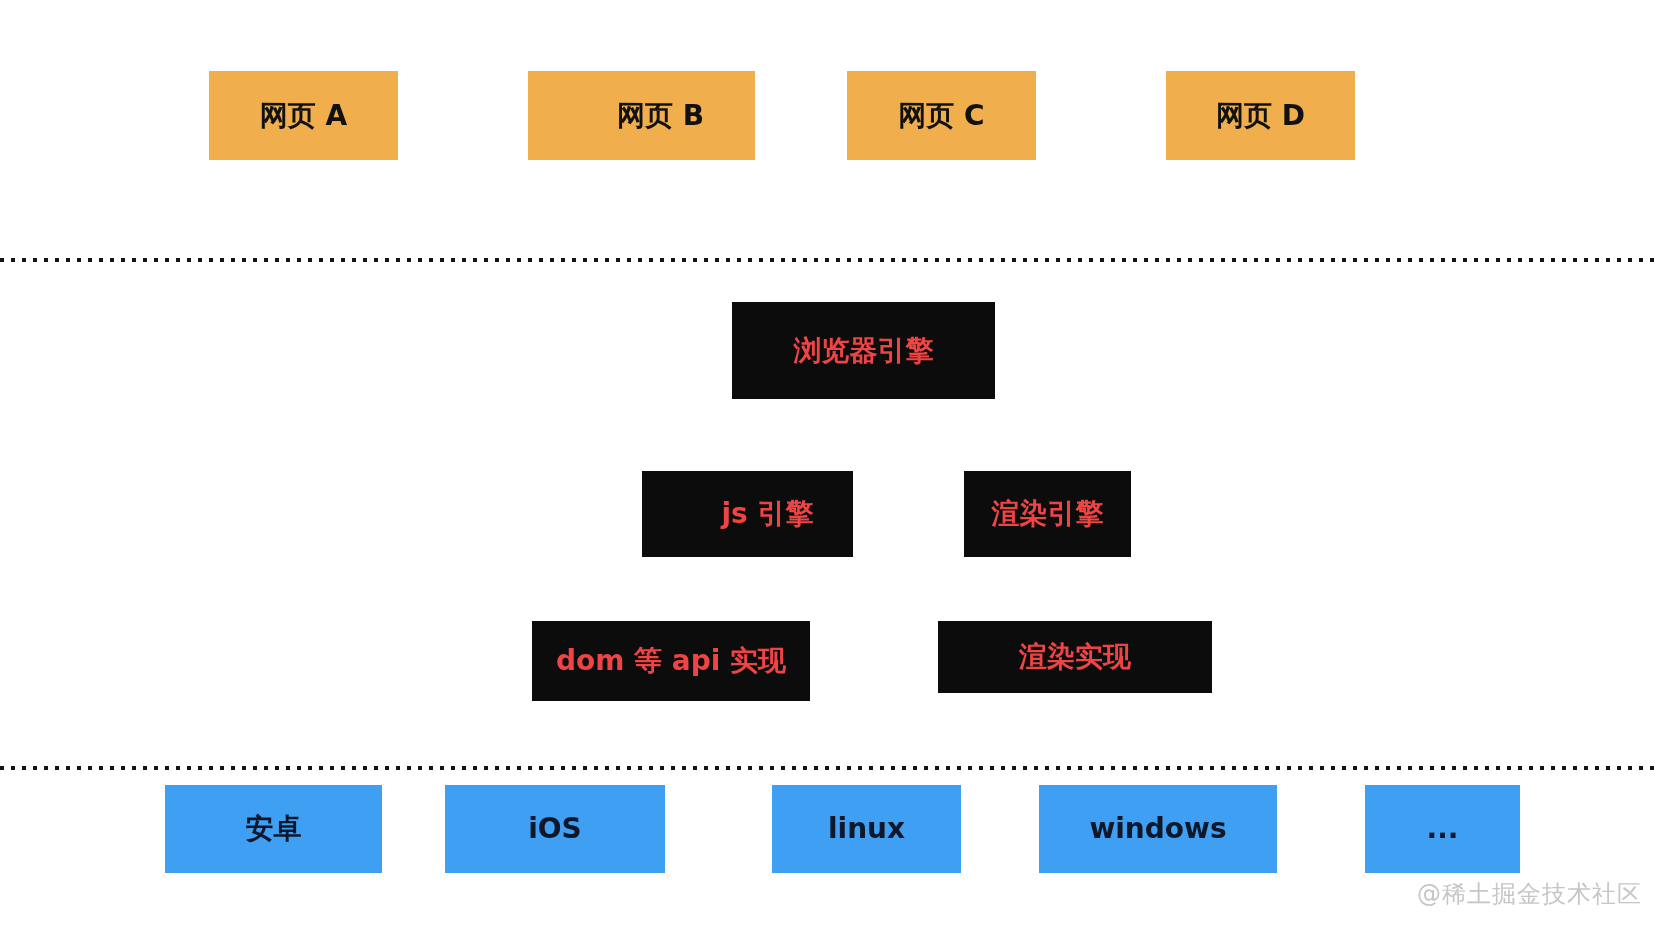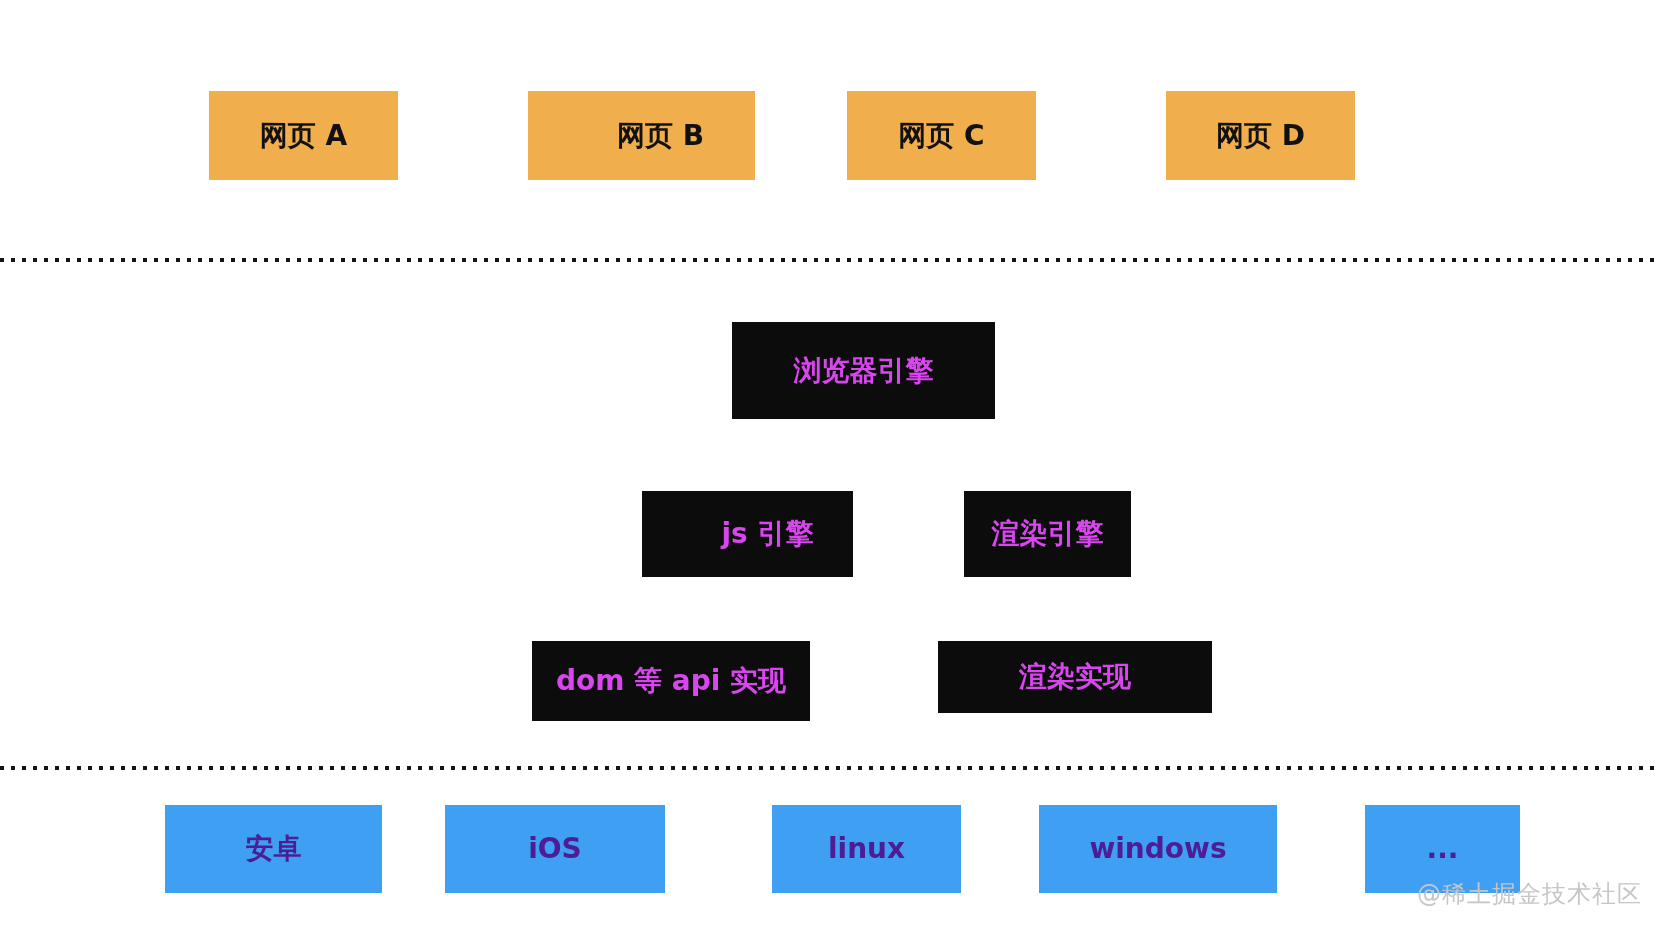--- a/index.html
+++ b/index.html
@@ -17,37 +17,36 @@
   }
   .box {
     position: absolute;
     display: flex;
     align-items: center;
     justify-content: center;
     font-weight: 700;
     font-size: 28px;
     line-height: 1;
     white-space: nowrap;
-    margin-top: 20px;
   }
   .box-webpage {
     background: var(--webpage-box, #F0AE4C);
     color: #111111;
     width: 189px;
     height: 89px;
     top: 71px;
   }
   .box-engine {
     background: var(--engine-box, #0C0C0C);
-    color: #d946ef;
+    color: #ef4444;
     justify-content: center;
   }
   .box-platform {
     background: var(--platform-box, #3F9FF2);
-    color: #4c1d95;
+    color: #0f172a;
     height: 88px;
     top: 785px;
   }
   .dotted-line {
     position: absolute;
     left: 0;
     width: 1656px;
     height: 4px;
     background: repeating-linear-gradient(
       to right,

